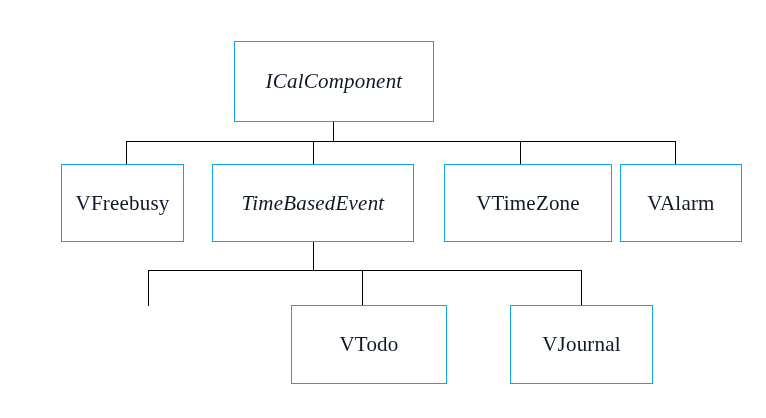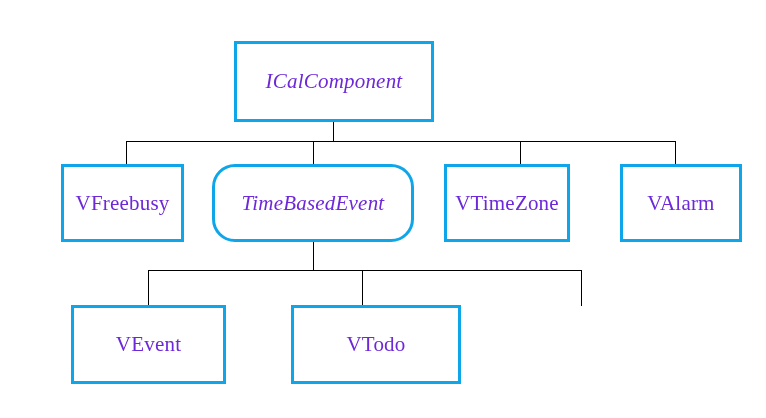--- a/index.html
+++ b/index.html
@@ -12,26 +12,26 @@
     position: relative;
     width: 766px;
     height: 418px;
     background: #ffffff;
     overflow: hidden;
     font-family: "Liberation Serif", "DejaVu Serif", serif;
   }
   .node {
     position: absolute;
     box-sizing: border-box;
-    border: 3px solid #0ea5e9;
+    border: 1px solid #0ea5e9;
     background: #ffffff;
     display: flex;
     align-items: center;
     justify-content: center;
-    color: #6d28d9;
+    color: #0f172a;
     font-size: 21px;
     line-height: 1;
     white-space: nowrap;
     letter-spacing: 0.2px;
   }
   .node.abstract {
     font-style: italic;
   }
   .node-label {
     display: block;
@@ -62,34 +62,34 @@
   <div class="edge edge-v" style="left:581px; top:270px; height:36px;"></div>
 
   <div class="node abstract" style="left:234px; top:41px; width:200px; height:81px;">
     <span class="node-label">ICalComponent</span>
   </div>
 
   <div class="node" style="left:61px; top:164px; width:123px; height:78px;">
     <span class="node-label">VFreebusy</span>
   </div>
 
-  <div class="node abstract" style="left:212px; top:164px; width:202px; height:78px;border-radius:23px;">
+  <div class="node abstract" style="left:212px; top:164px; width:202px; height:78px;">
     <span class="node-label">TimeBasedEvent</span>
   </div>
 
-  <div class="node" style="left:444px; top:164px; width:126px; height:78px;">
+  <div class="node" style="left:444px; top:164px; width:168px; height:78px;">
     <span class="node-label">VTimeZone</span>
   </div>
 
   <div class="node" style="left:620px; top:164px; width:122px; height:78px;">
     <span class="node-label">VAlarm</span>
   </div>
 
-  <div class="node" style="left:71px; top:305px; width:155px; height:79px;">
-    <span class="node-label">VEvent</span>
-  </div>
 
-  <div class="node" style="left:291px; top:305px; width:170px; height:79px;">
+  <div class="node" style="left:291px; top:305px; width:156px; height:79px;">
     <span class="node-label">VTodo</span>
   </div>
 
+  <div class="node" style="left:510px; top:305px; width:143px; height:79px;">
+    <span class="node-label">VJournal</span>
+  </div>
 
 </div>
 
 </body></html>

